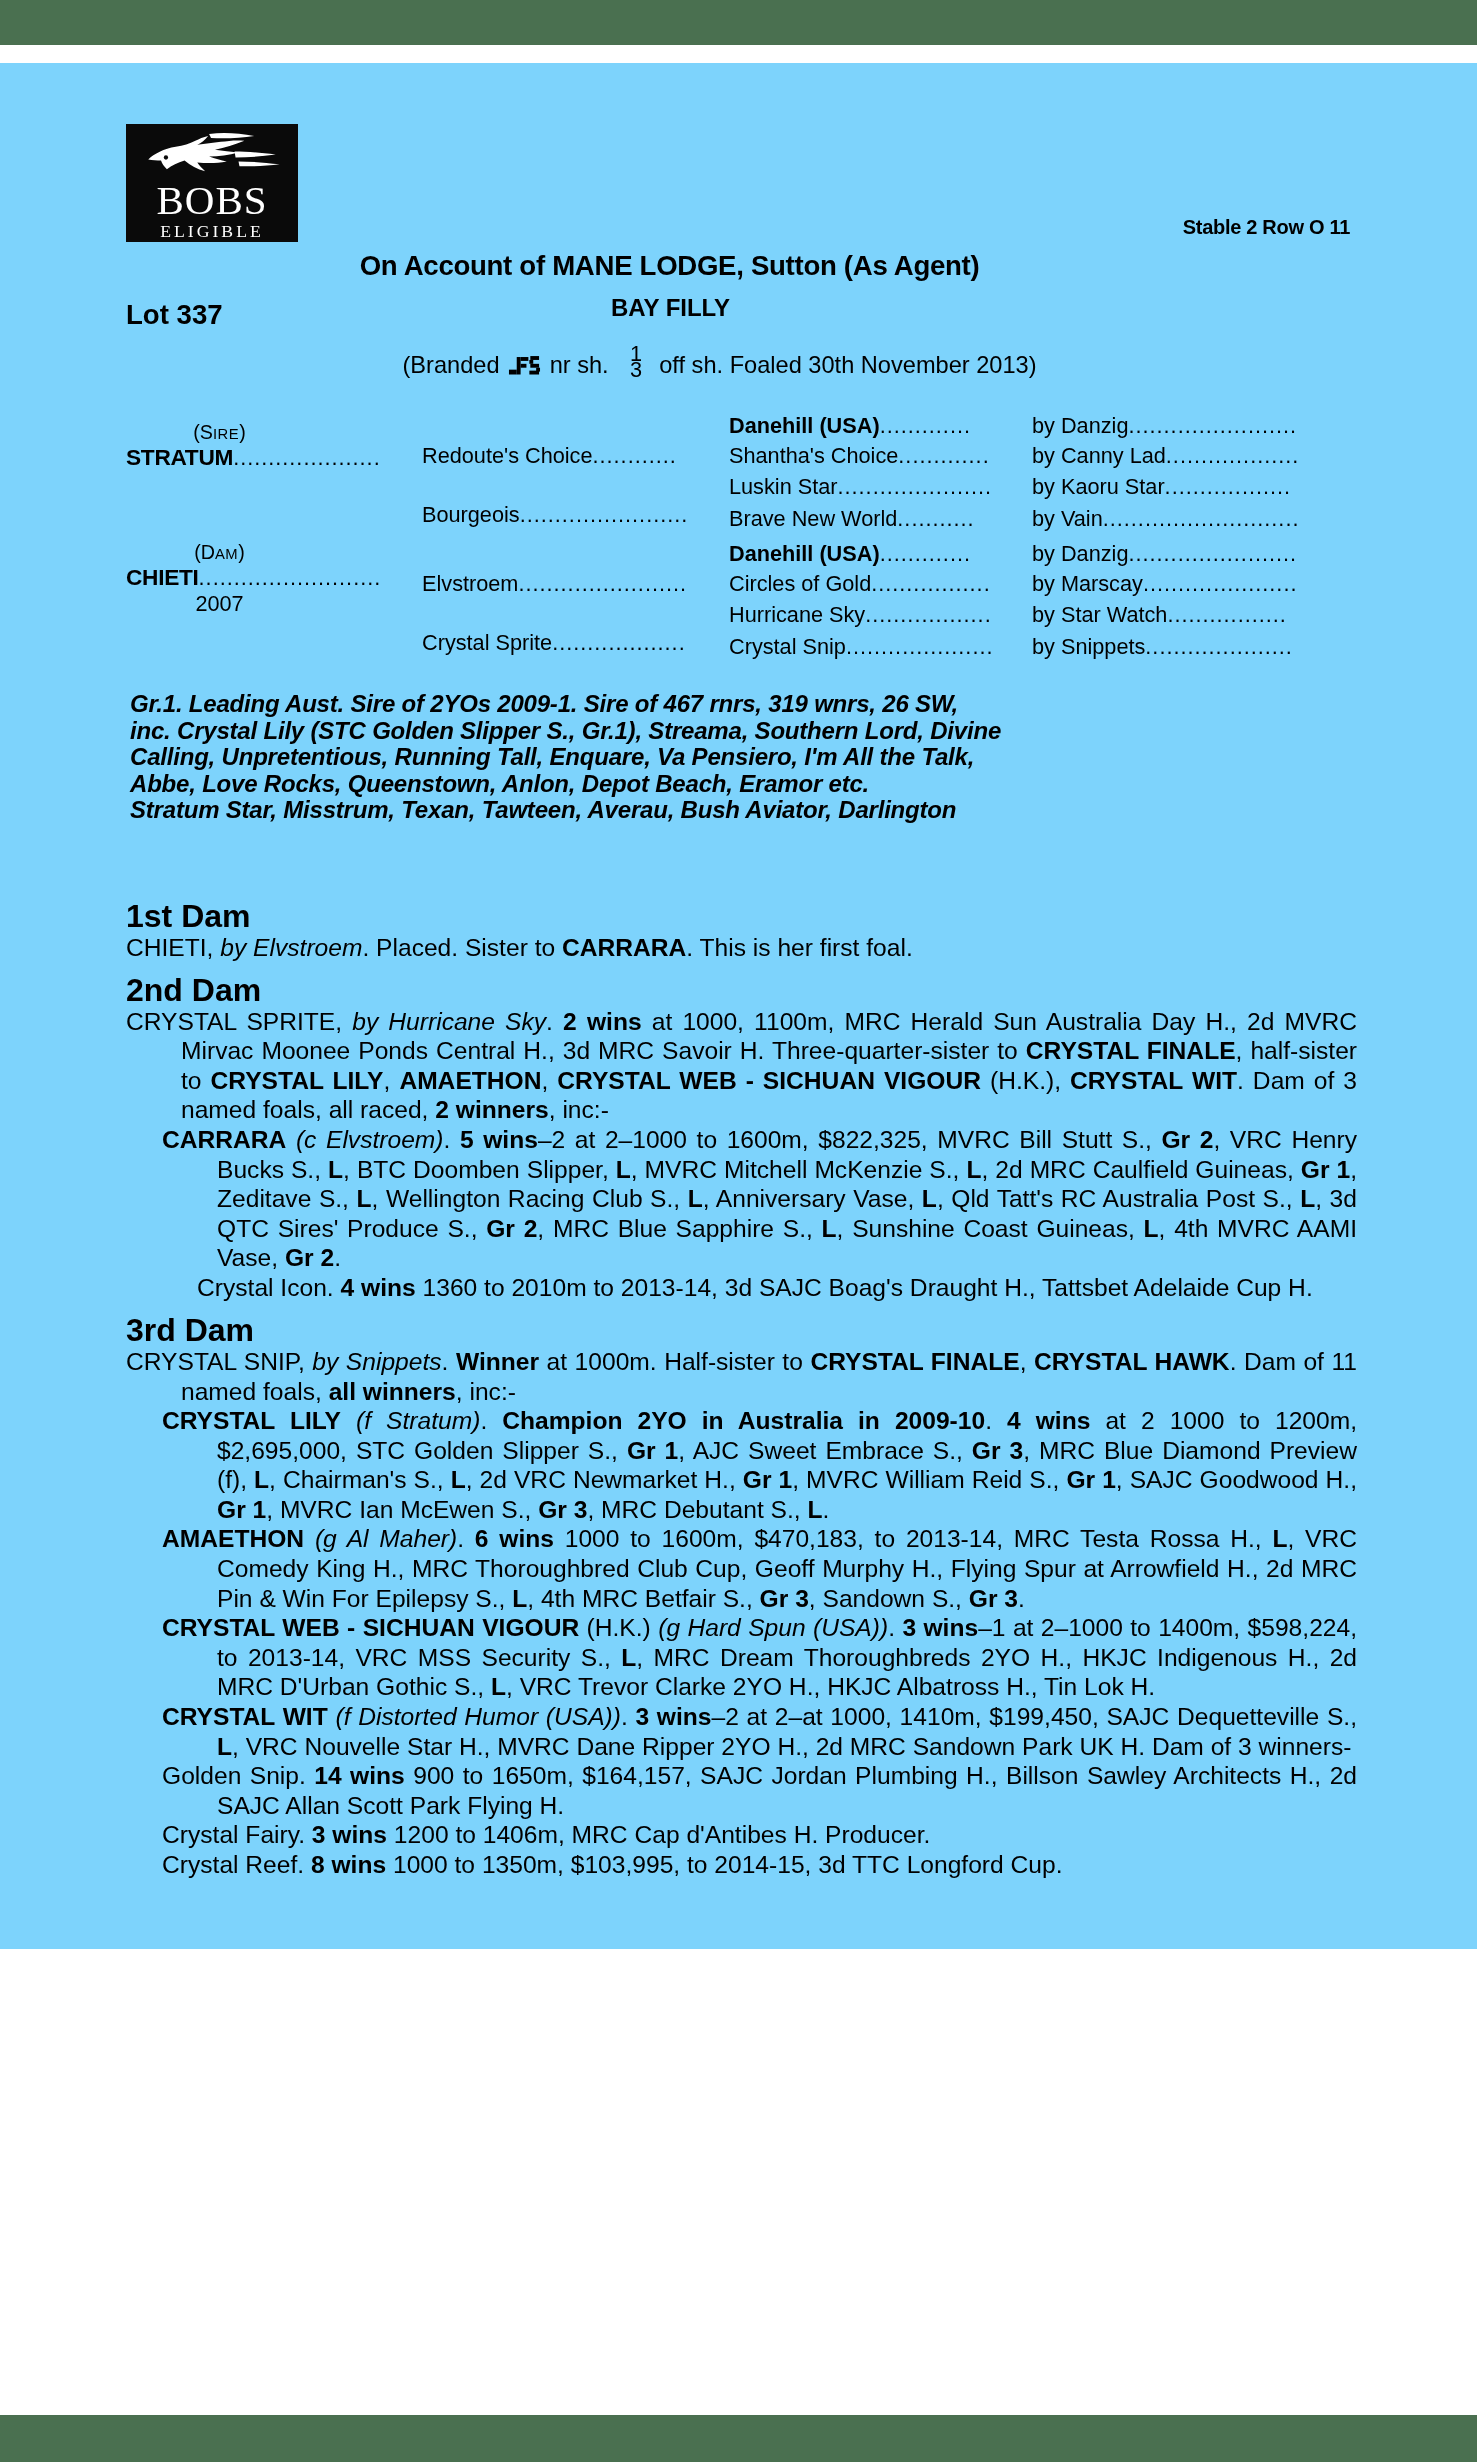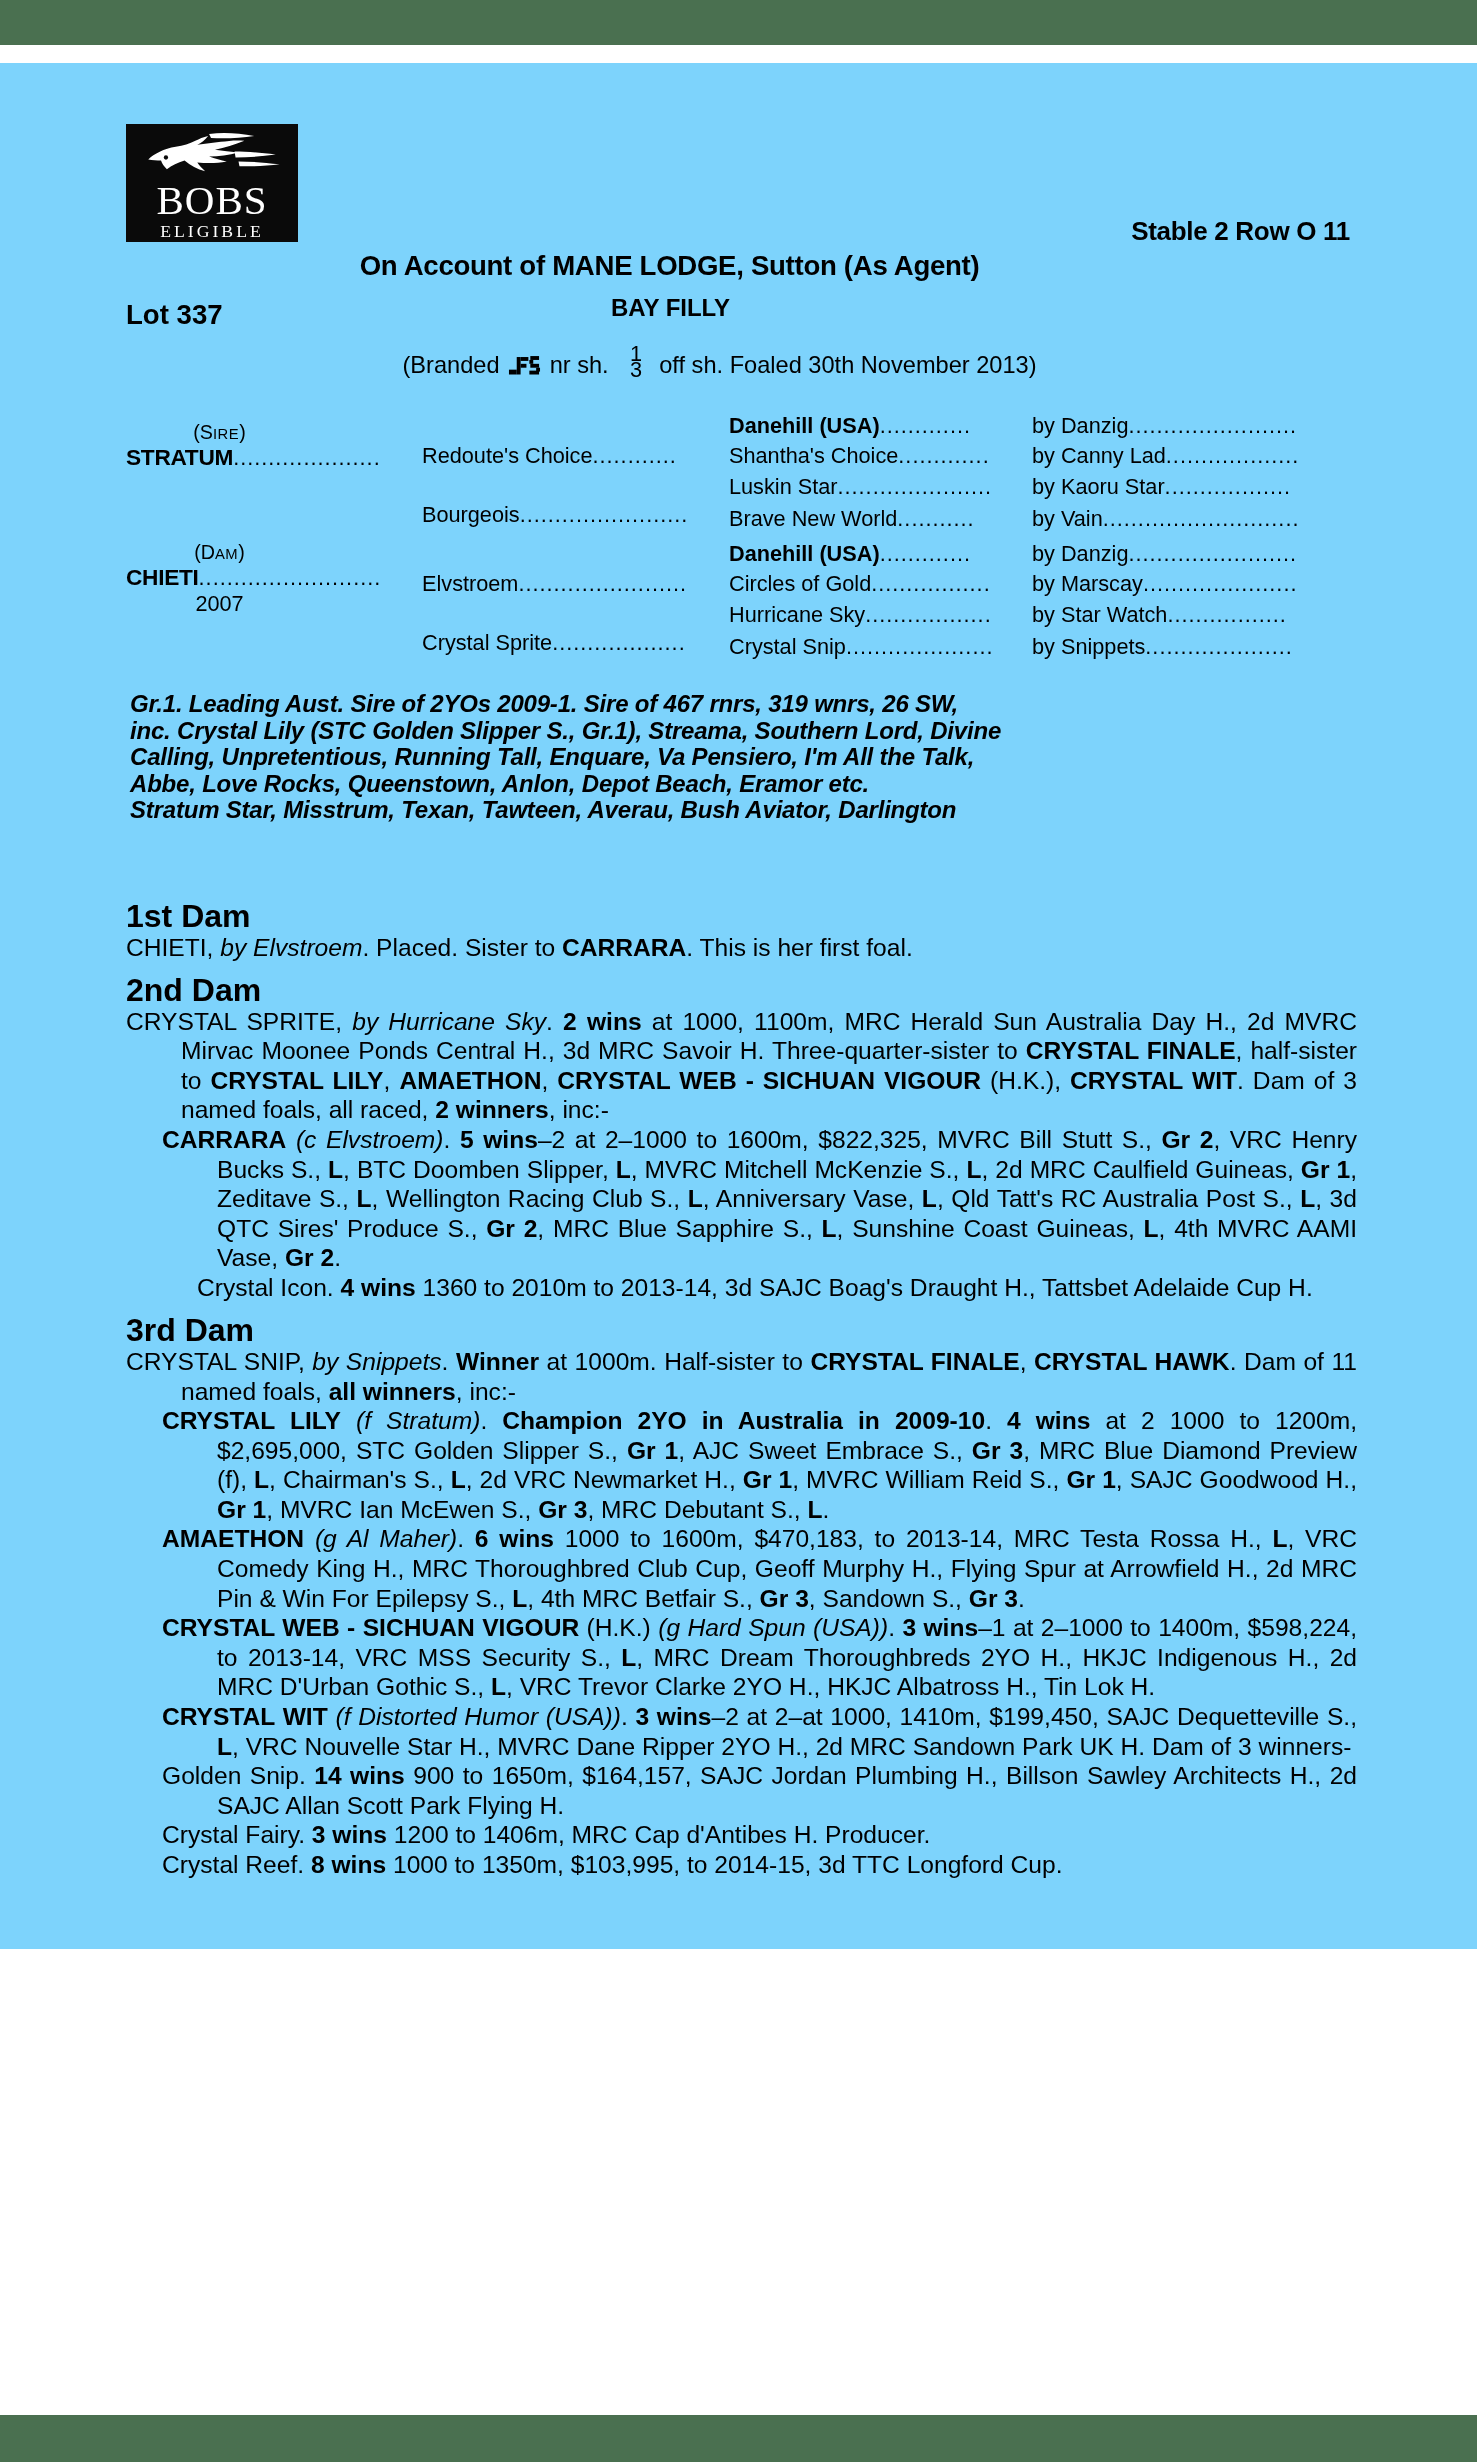--- a/index.html
+++ b/index.html
@@ -29,21 +29,21 @@
     letter-spacing:1px;line-height:43px;
   }
   .logo-elig{
     position:absolute;left:0;top:99px;width:172px;text-align:center;
     color:#fff;font-family:"Liberation Serif", serif;font-size:17.7px;
     letter-spacing:3px;line-height:17.7px;
   }
 
   .stable{
     position:absolute;left:690px;top:153px;width:660px;text-align:right;
-    font-size:26px;font-weight:bold;letter-spacing:-0.3px;
+    font-size:20px;font-weight:bold;letter-spacing:-0.3px;
   }
   .account{
     position:absolute;left:177px;top:187px;width:985px;text-align:center;
     font-size:27.6px;font-weight:bold;letter-spacing:-0.3px;
   }
   .lot{
     position:absolute;left:126px;top:236px;
     font-size:27.6px;font-weight:bold;
   }
   .sextitle{

